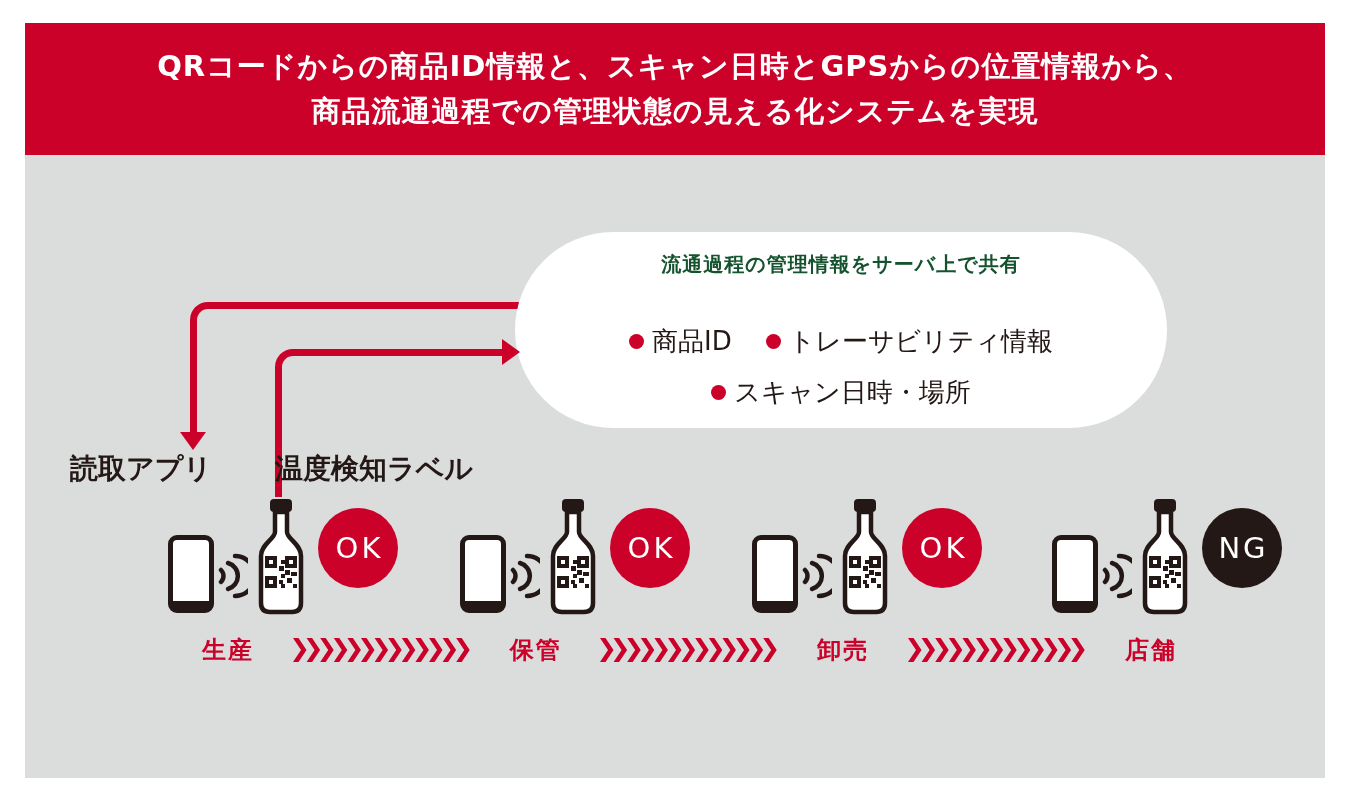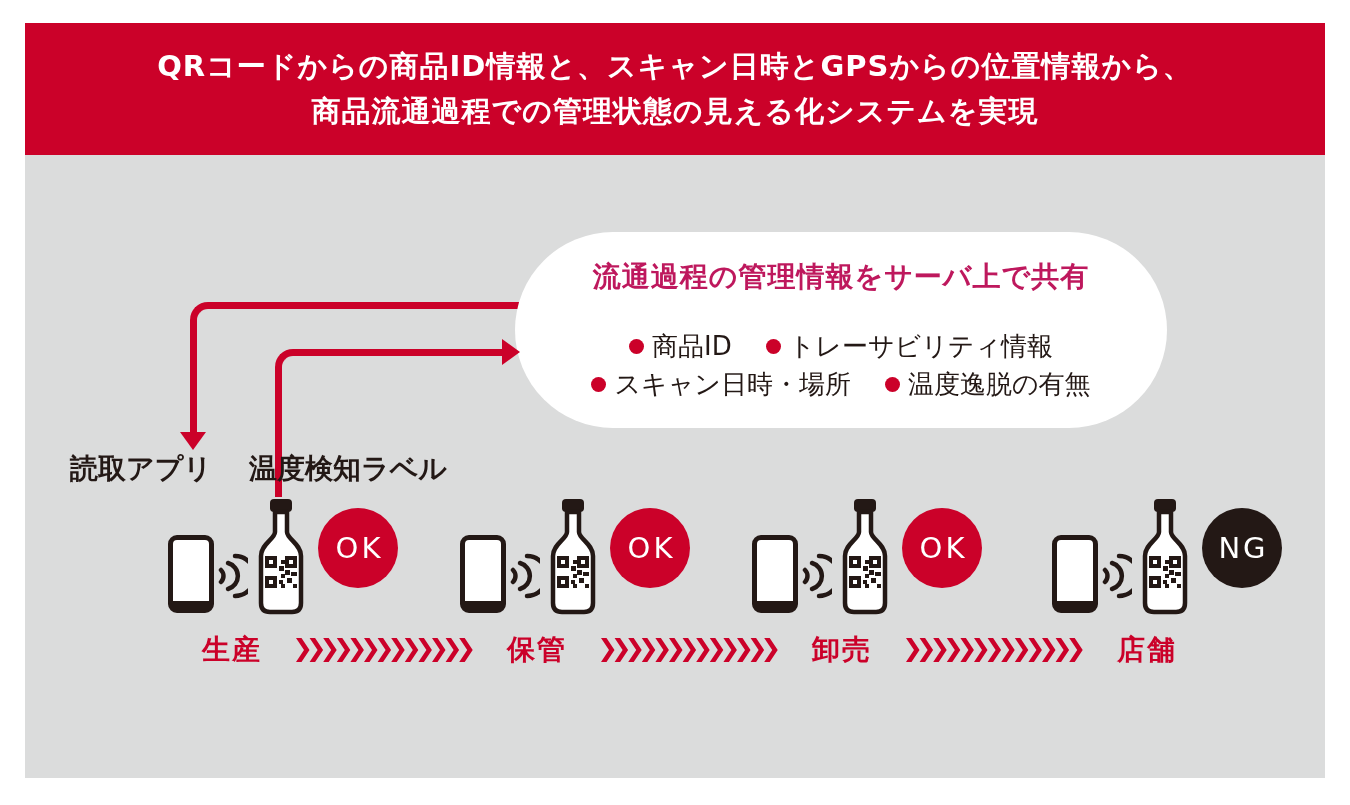--- a/index.html
+++ b/index.html
@@ -29,26 +29,26 @@
     background:#DBDCDC;z-index:0;
   }
 
   
   .bubble{
     position:absolute;left:515px;top:232px;width:652px;height:196px;
     background:#ffffff;border-radius:98px;z-index:2;
     display:flex;flex-direction:column;align-items:center;justify-content:center;
   }
   .bubble-title{
-    font-size:28px;font-weight:bold;color:#be185d;letter-spacing:1px;
+    font-size:20px;font-weight:bold;color:#14532d;letter-spacing:1px;
     margin-bottom:30px;white-space:nowrap;
   }
   .bullet-row{
     display:flex;align-items:center;justify-content:center;gap:34px;
-    margin-top:3px;
+    margin-top:16px;
   }
   .bullet-item{display:flex;align-items:center;gap:8px;}
   .bullet-dot{
     width:15px;height:15px;border-radius:50%;background:#CB0129;flex:0 0 auto;
   }
   .bullet-text{font-size:26px;color:#231815;white-space:nowrap;}
 
   
   .arrow1-line{
     position:absolute;left:190px;top:302px;width:335px;height:131px;
@@ -70,21 +70,21 @@
     border-top:13px solid transparent;border-bottom:13px solid transparent;
     border-left:18px solid #CB0129;z-index:3;
   }
 
   
   .anno{
     position:absolute;top:450px;font-size:28px;font-weight:bold;color:#231815;
     white-space:nowrap;z-index:1;
   }
   .anno-reader{left:70px;}
-  .anno-temp{left:249px;}
+  .anno-temp{left:275px;}
 
   
   .stage{
     position:absolute;top:498px;width:240px;height:120px;z-index:1;padding-left:40px;
   }
   .stage .phone{
     position:absolute;left:0;top:37px;width:36px;height:61px;
     background:#ffffff;border:5px solid #231815;border-bottom:12px solid #231815;
     border-radius:9px;
   }
@@ -97,21 +97,21 @@
   }
   .badge.ng{background:#231815;}
   .stage1{left:168px;} .stage2{left:460px;} .stage3{left:752px;} .stage4{left:1052px;}
 
   
   .flow-row{
     position:absolute;left:202px;top:631px;width:975px;height:38px;
     display:flex;align-items:center;justify-content:space-between;z-index:1;
   }
   .flow-label{
-    font-size:28px;font-weight:bold;color:#CB0129;white-space:nowrap;letter-spacing:2px;
+    font-size:24px;font-weight:bold;color:#CB0129;white-space:nowrap;letter-spacing:2px;
   }
   .chevrons{flex:0 0 auto;}
 </style>
 </head>
 <body>
 
 <div class="canvas">
 
   <div class="stage-area"></div>
 
@@ -134,24 +134,20 @@
       </span>
       <span class="bullet-item">
         <span class="bullet-dot"></span>
         <span class="bullet-text">トレーサビリティ情報</span>
       </span>
     </div>
     <div class="bullet-row">
       <span class="bullet-item">
         <span class="bullet-dot"></span>
         <span class="bullet-text">スキャン日時・場所</span>
-      </span>
-      <span class="bullet-item">
-        <span class="bullet-dot"></span>
-        <span class="bullet-text">温度逸脱の有無</span>
       </span>
     </div>
   </div>
 
   <div class="anno anno-reader">読取アプリ</div>
   <div class="anno anno-temp">温度検知ラベル</div>
 
   <div class="stage stage1">
     <div class="phone"></div>
     <svg class="waves" width="30" height="56" viewBox="0 0 30 56">

